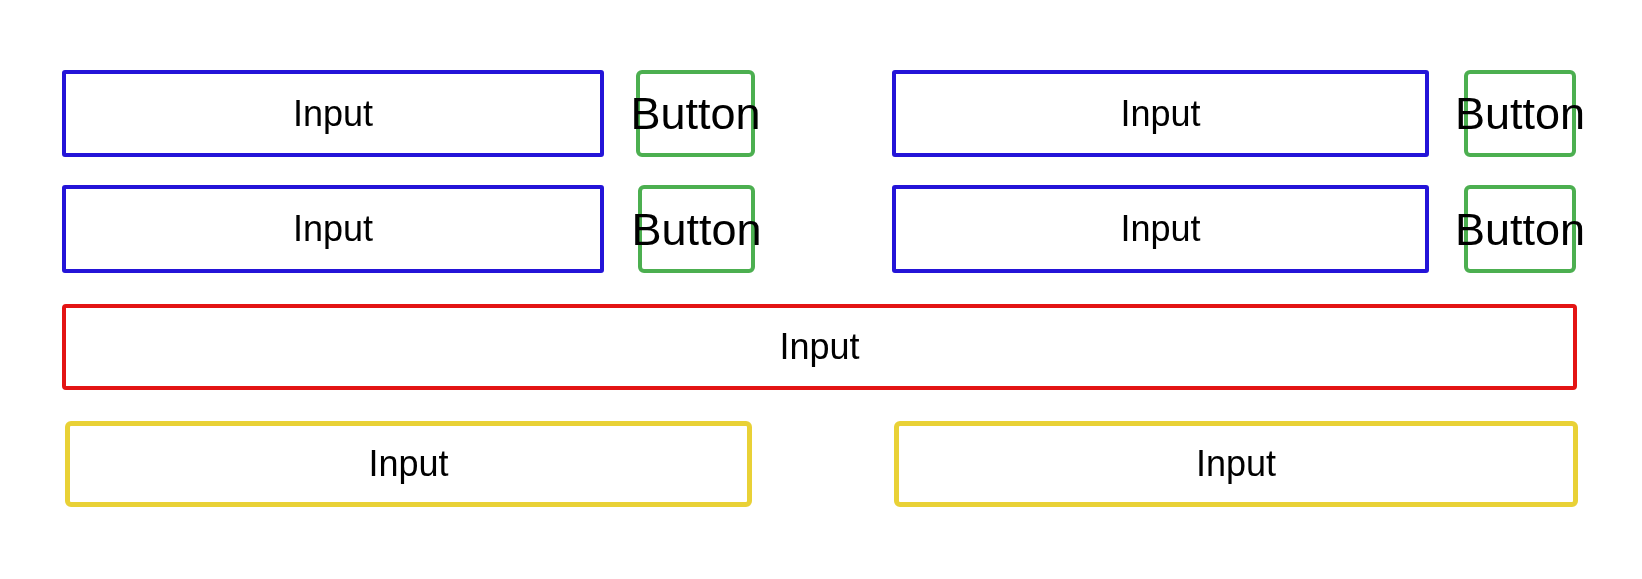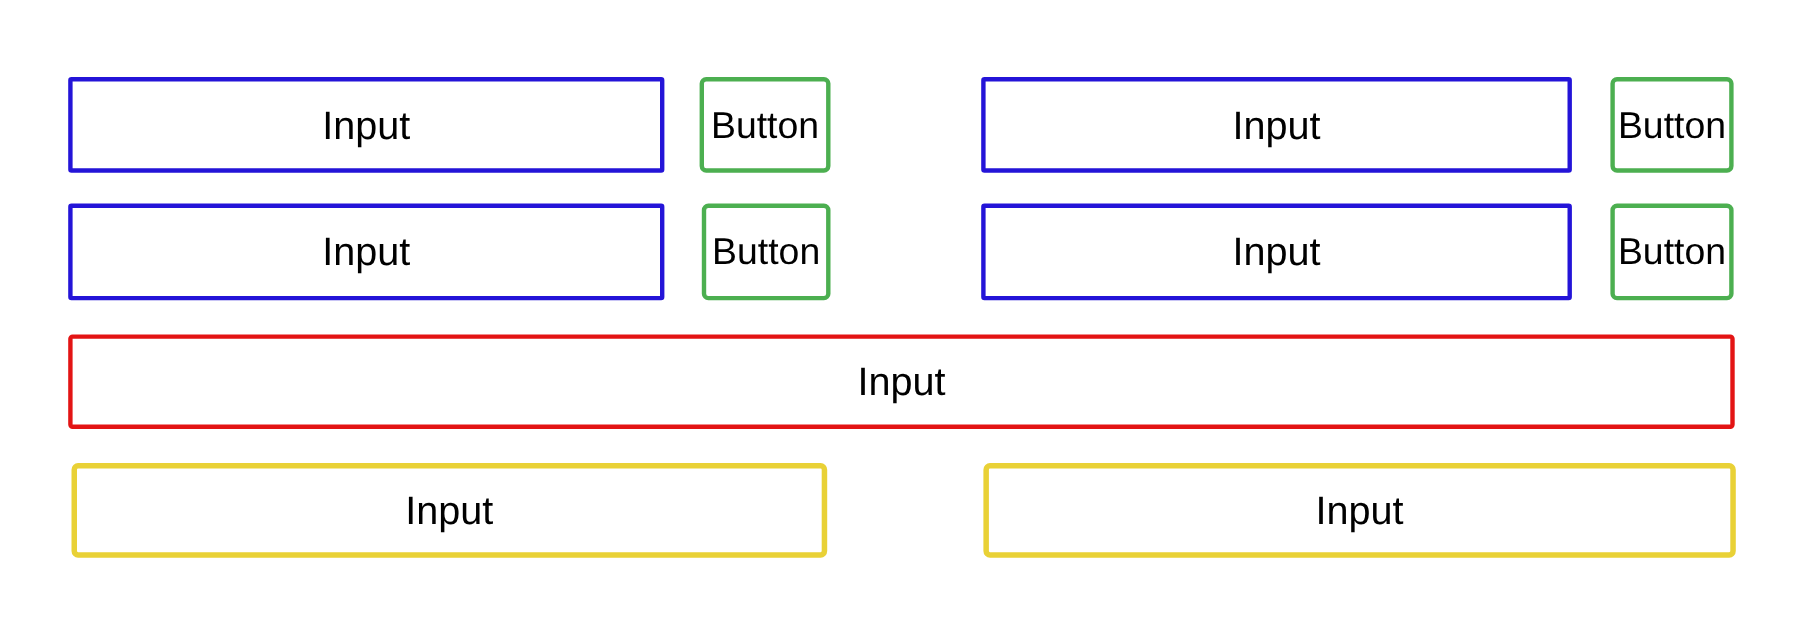--- a/index.html
+++ b/index.html
@@ -30,21 +30,21 @@
     white-space: nowrap;
   }
   .input-blue {
     border: 4px solid var(--blue-border, #2414d8);
     border-radius: 3px;
   }
   .btn-green {
     border: 4px solid var(--green-border, #4caf50);
     border-radius: 6px;
   }
-  .btn-green .label { font-size: 34px; }
+  .btn-green .label { font-size: 45px; }
   .input-red {
     border: 4px solid var(--red-border, #e31414);
     border-radius: 4px;
   }
   .input-yellow {
     border: 5px solid var(--yellow-border, #e9d136);
     border-radius: 6px;
   }
 
   

